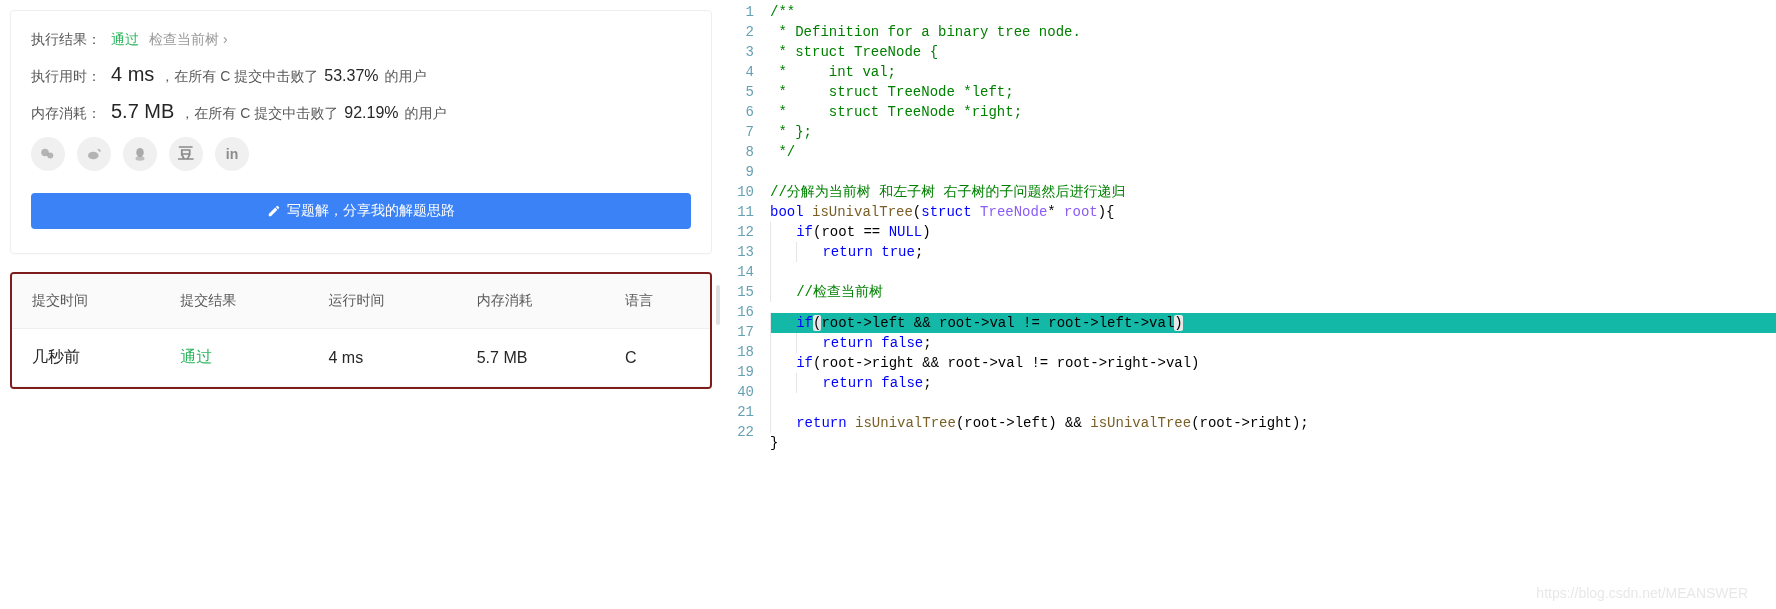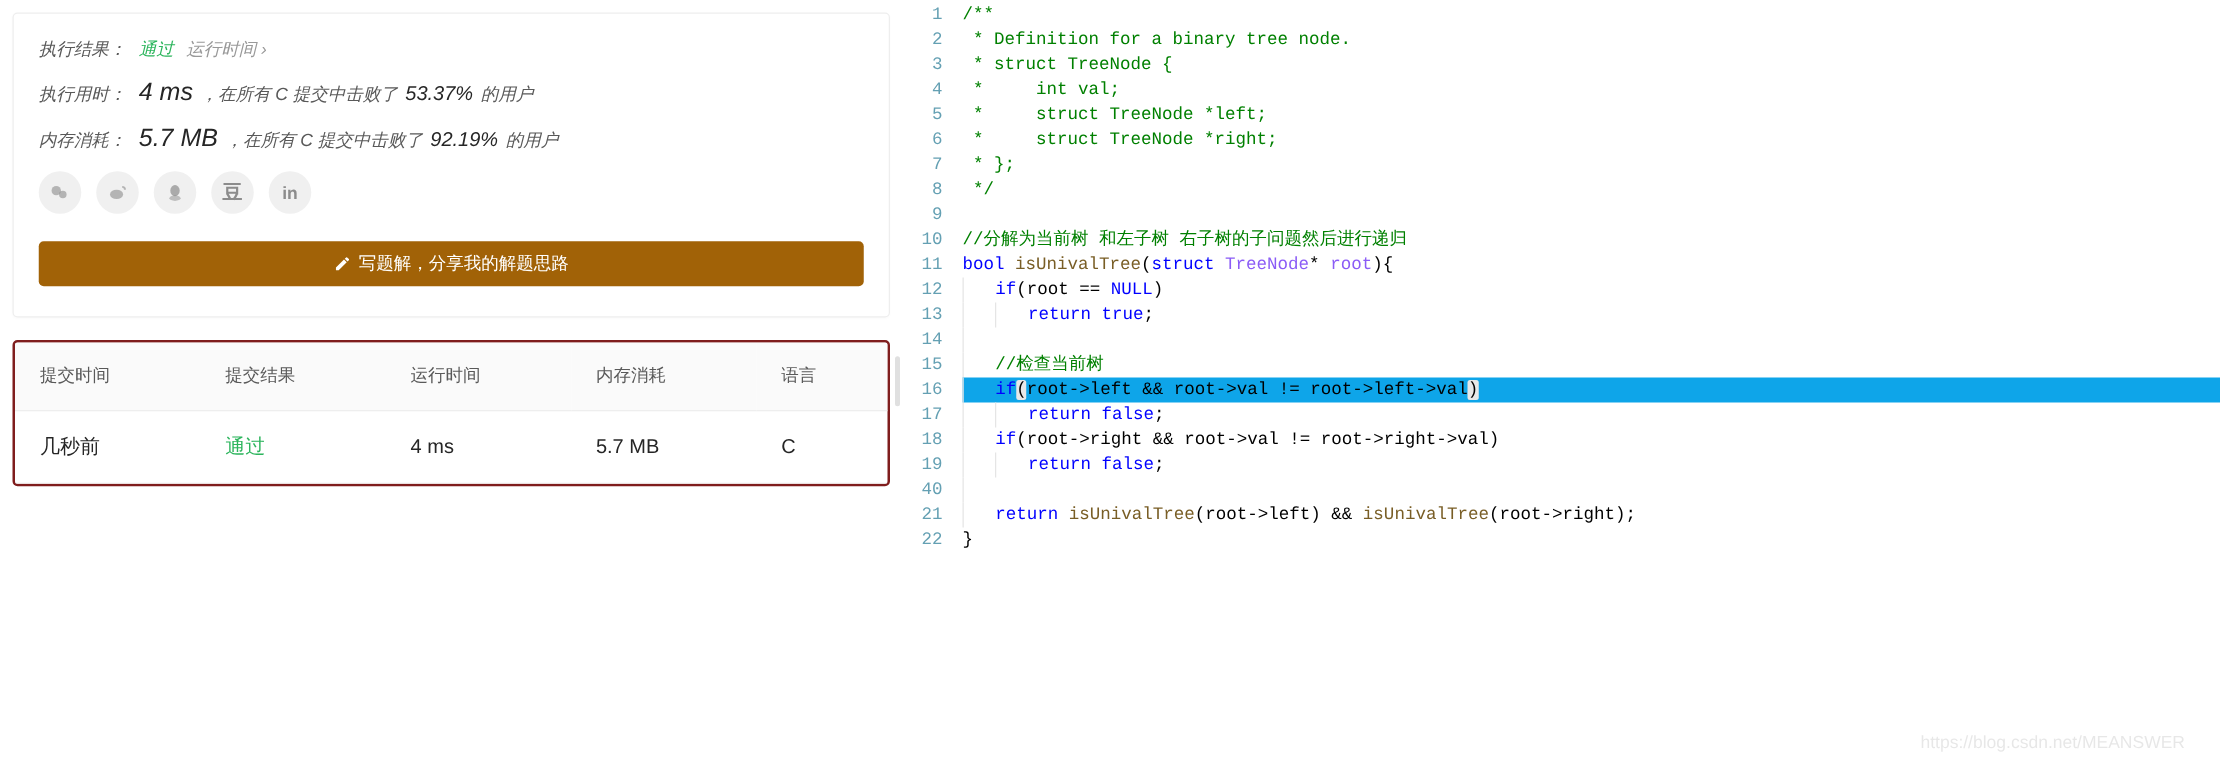--- a/index.html
+++ b/index.html
@@ -17,36 +17,36 @@
     width: 712px;
     padding: 10px 0 0 10px;
   }
   .result-card {
     border: 1px solid #eee;
     border-radius: 4px;
     padding: 20px 20px 24px 20px;
     background: #fff;
     box-shadow: 0 1px 2px rgba(0,0,0,0.02);
   }
-  .row { display: flex; align-items: baseline; margin-bottom: 14px; font-size: 14px; color: #595959; font-style: italic;}
+  .row { display: flex; align-items: baseline; margin-bottom: 14px; font-size: 14px; color: #595959;}
   .row .label { color: #595959; margin-right: 10px; }
   .status-pass { color: #2db55d; font-weight: 500; margin-right: 10px; }
   .show-detail { color: #999; cursor: pointer; }
   .metric-val { font-size: 20px; color: #262626; margin-right: 6px; font-weight: 500;}
   .metric-text { color: #595959; }
   .metric-pct { font-size: 16px; color: #262626; margin: 0 6px; font-weight: 400;}
   .share-label { color: #595959; margin-bottom: 14px; display:block;}
   .icons-row { display:flex; gap:12px; margin-bottom: 22px;}
   .circle-icon {
     width: 34px; height: 34px; border-radius: 50%;
     background: #f0f0f0; display:flex; align-items:center; justify-content:center;
     color: #8c8c8c; font-size: 16px; cursor:pointer;
   }
   .write-solution-btn {
-    width: 100%; height: 36px; background: #a16207; color: #fff;
+    width: 100%; height: 36px; background: #3b82f6; color: #fff;
     border: none; border-radius: 4px; font-size: 14px; cursor:pointer;
     display:flex; align-items:center; justify-content:center; gap:6px;
   }
   .write-solution-btn svg { width:14px; height:14px; fill:#fff;}
   .submissions-table {
     margin-top: 18px;
     border: 2px solid #7f1d1d;
     border-radius: 4px;
     overflow: hidden;
     width:100%;
@@ -99,21 +99,21 @@
     user-select:none;
     opacity:0.7;
   }
   .gutter div { height: 20px; }
   .code-area {
     flex:1;
     white-space: pre;
     position:relative;
   }
   .code-line { height:20px; position:relative;}
-  .cursor-line { background: #0ea5e9; }
+  .cursor-line { background: #14b8a6; margin-top: 11px; }
   .bracket-hl { background: #e8e8e8; border-radius:2px;}
   .tok-comment { color: #008000; }
   .tok-keyword { color: #0000ff; }
   .tok-type { color: #8b5cf6; }
   .tok-func { color: #795e26; }
   .tok-const { color: #0000ff; margin-top: 19px; }
   .tok-black { color: #000; }
   .indent-guide {
     border-left: 1px solid #e5e5e5;
     display:inline-block;
@@ -132,21 +132,21 @@
 </style>
 </head>
 <body>
 
 <div class="left-panel">
   <div class="result-card">
 
     <div class="row">
       <span class="label">执行结果：</span>
       <span class="status-pass">通过</span>
-      <span class="show-detail">运行时间 ›</span>
+      <span class="show-detail">检查当前树 ›</span>
     </div>
 
     <div class="row">
       <span class="label">执行用时：</span>
       <span class="metric-val">4 ms</span>
       <span class="metric-text">，在所有 C 提交中击败了</span>
       <span class="metric-pct">53.37%</span>
       <span class="metric-text">的用户</span>
     </div>
 

